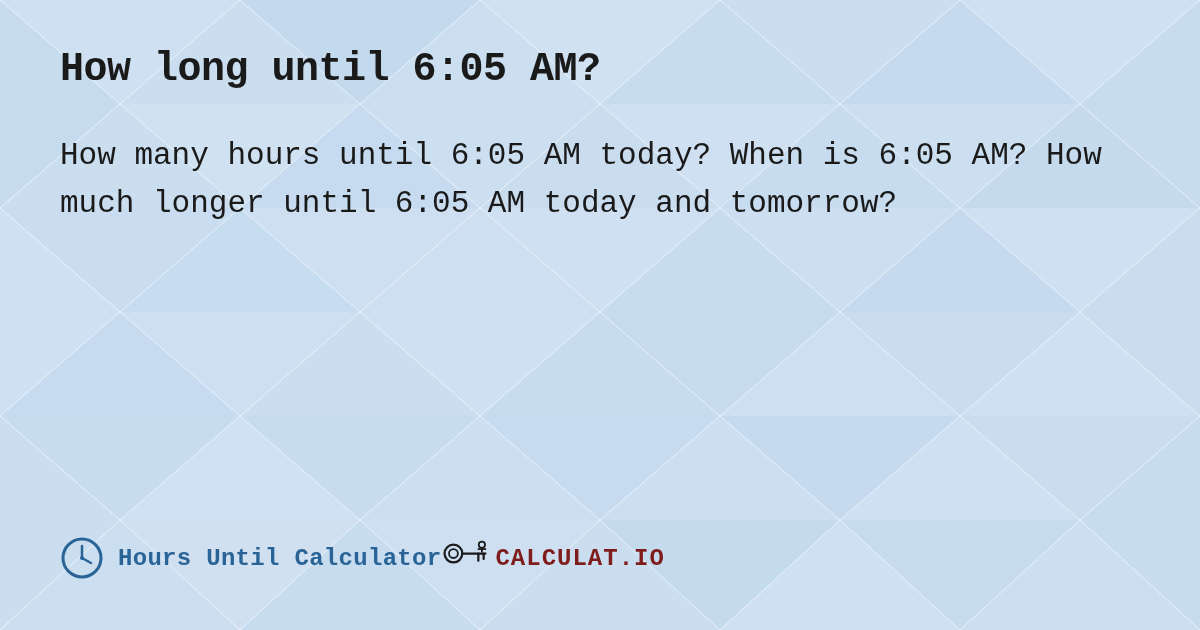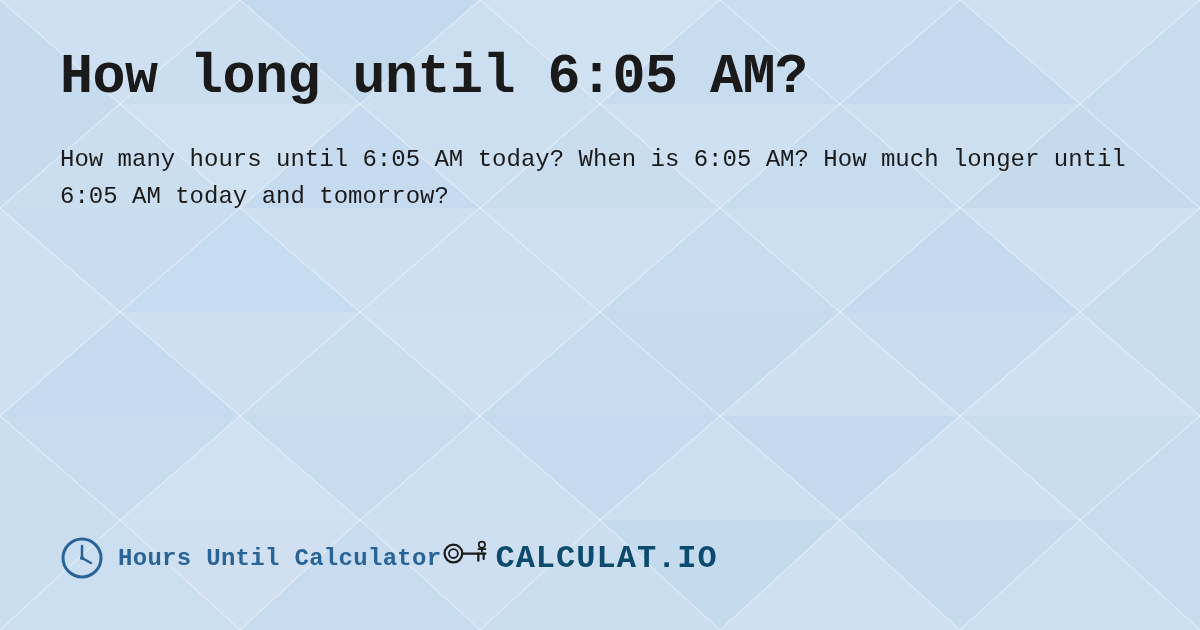--- a/index.html
+++ b/index.html
@@ -29,31 +29,31 @@
       position: relative;
       z-index: 1;
       padding: 48px 60px 40px 60px;
       height: 100%;
       display: flex;
       flex-direction: column;
       justify-content: space-between;
     }
 
     .main-title {
-      font-size: 55px;
+      font-size: 40px;
       font-weight: 900;
       color: #1a1a1a;
       letter-spacing: -0.5px;
       line-height: 1.1;
-      margin-bottom: 32px;
+      margin-bottom: 40px;
       font-family: 'Courier New', Courier, monospace;
     }
 
     .description {
-      font-size: 24px;
+      font-size: 31px;
       font-weight: 400;
       color: #1a1a1a;
       line-height: 1.55;
       max-width: 1080px;
       font-family: 'Courier New', Courier, monospace;
     }
 
     .footer {
       display: flex;
       align-items: center;
@@ -86,23 +86,23 @@
       gap: 6px;
     }
 
     .logo-icon {
       width: 48px;
       height: 38px;
       flex-shrink: 0;
     }
 
     .logo-text {
-      font-size: 32px;
+      font-size: 24px;
       font-weight: 700;
-      color: #0c4a6e;
+      color: #7f1d1d;
       font-family: 'Courier New', Courier, monospace;
       letter-spacing: 1px;
     }
   </style>
 </head>
 <body>
 
 <svg class="background" viewBox="0 0 1200 630" xmlns="http://www.w3.org/2000/svg" preserveAspectRatio="xMidYMid slice">
   <defs>
     <pattern id="diamonds" x="0" y="0" width="120" height="104" patternUnits="userSpaceOnUse">

